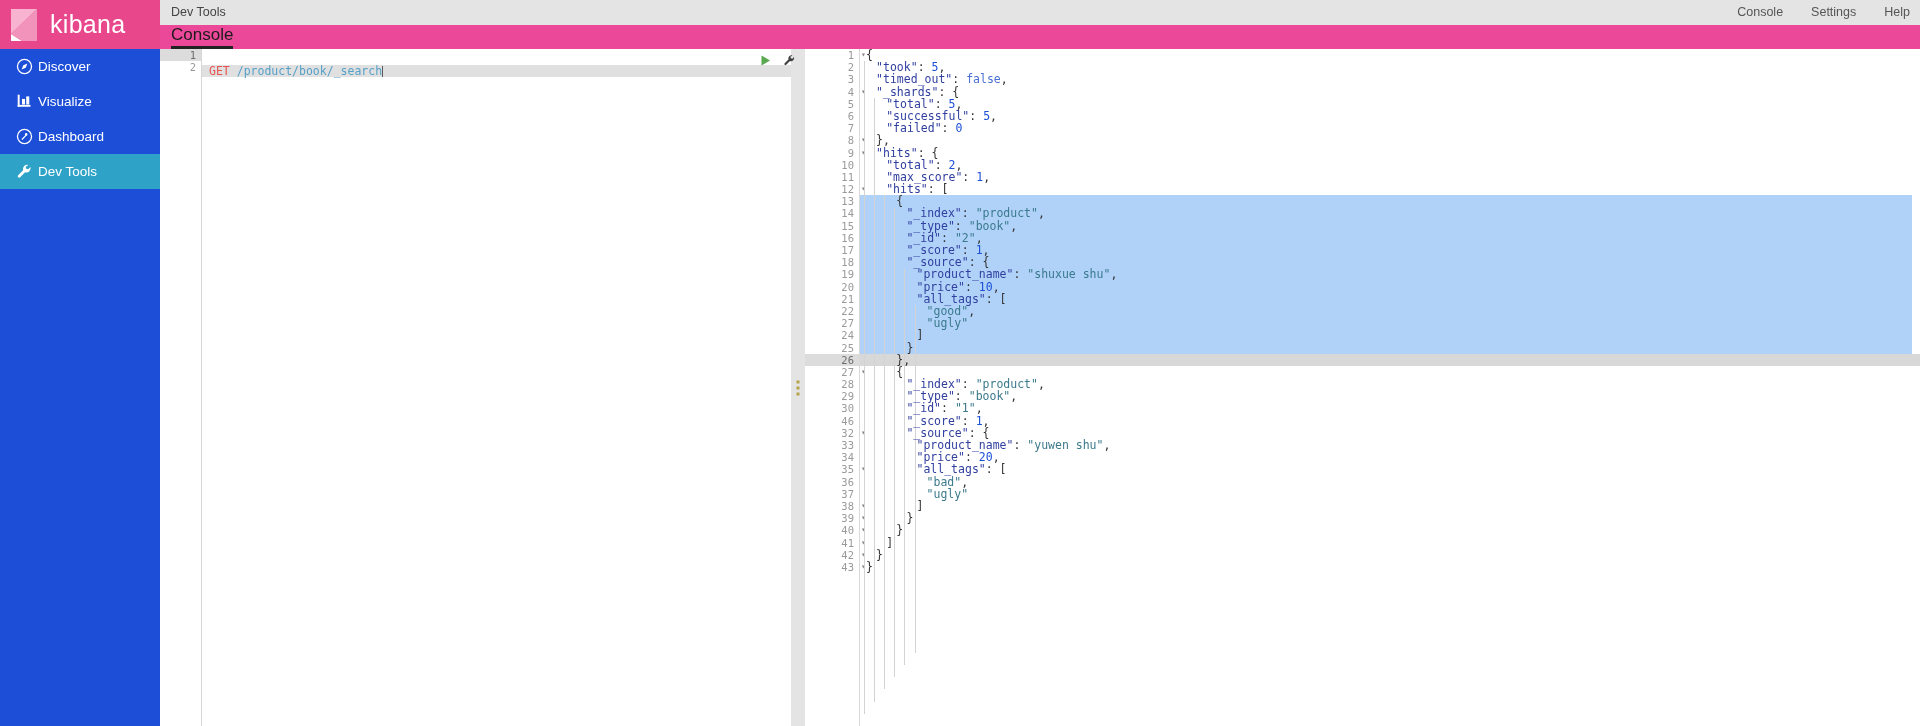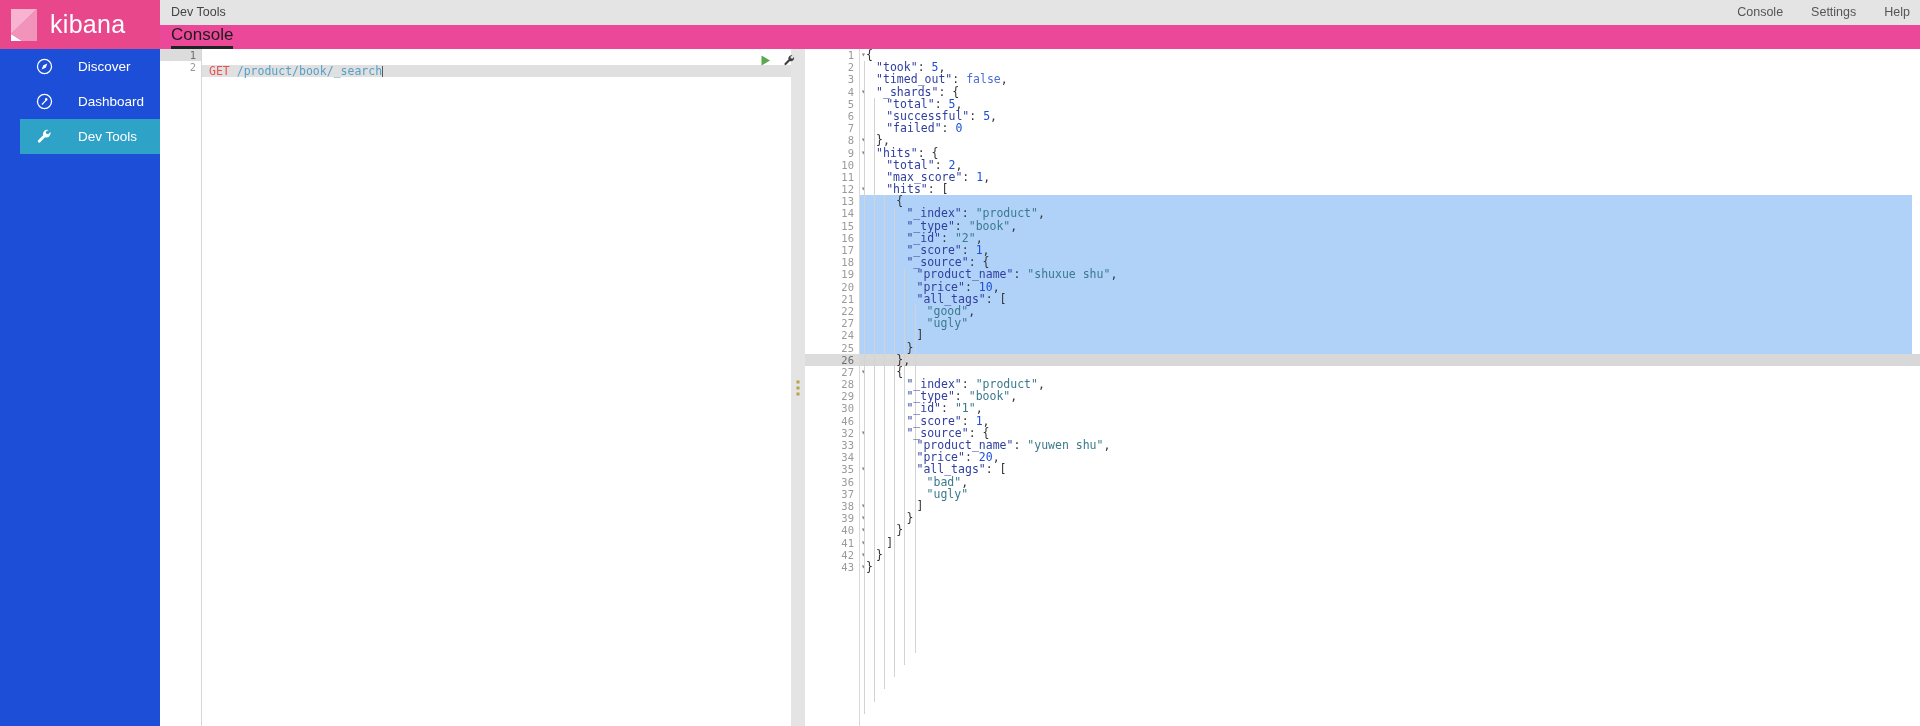--- a/index.html
+++ b/index.html
@@ -19,21 +19,21 @@
   }
   .logo {
     height: 49px; background: #e8488b;
     display: flex; align-items: center;
     padding-left: 10px; gap: 10px;
   }
   .logo-mark { width: 30px; height: 34px; position: relative; flex: 0 0 30px; }
   .logo-text { color: #fff; font-size: 25px; letter-spacing: .3px; font-weight: 400; line-height: 1; }
   .nav-item {
     height: 35px; display: flex; align-items: center;
-    padding-left: 14px; gap: 24px; cursor: pointer; margin-left: 20px;
+    padding-left: 14px; gap: 4px; cursor: pointer;
   }
   .nav-item.active { background: #2ea3c7; }
   .nav-label { color: #fff; font-size: 13.5px; line-height: 1; white-space: nowrap; }
   .nav-icon { width: 20px; height: 20px; flex: 0 0 20px; display: flex; align-items: center; justify-content: center; }
   .nav-icon svg { display: block; }
 
   
   .main { flex: 1 1 auto; height: 726px; position: relative; background: #fff; }
   .topbar {
     height: 25px; background: #e4e4e4; position: relative;
@@ -155,20 +155,31 @@
     <div class="nav-item">
       <span class="nav-icon">
         <svg width="17" height="17" viewBox="0 0 20 20">
             <circle cx="10" cy="10" r="8.3" fill="none" stroke="#fff" stroke-width="1.5"></circle>
             <path d="M13.4 6.6 L8.6 8.6 L6.6 13.4 L11.4 11.4 Z" fill="#fff"></path>
           </svg>
       </span>
       <span class="nav-label">Discover</span>
     </div>
 
+    <div class="nav-item">
+      <span class="nav-icon">
+        <svg width="17" height="17" viewBox="0 0 20 20">
+            <rect x="2" y="2" width="2.3" height="14" fill="#fff"></rect>
+            <rect x="2" y="14" width="15" height="2.2" fill="#fff"></rect>
+            <rect x="7" y="7" width="3.6" height="6.6" fill="#fff"></rect>
+            <rect x="12" y="4" width="3.6" height="9.6" fill="#fff"></rect>
+          </svg>
+      </span>
+      <span class="nav-label">Visualize</span>
+    </div>
 
     <div class="nav-item">
       <span class="nav-icon">
         <svg width="17" height="17" viewBox="0 0 20 20">
             <circle cx="10" cy="10" r="8.3" fill="none" stroke="#fff" stroke-width="1.5"></circle>
             <circle cx="12" cy="7.5" r="1.5" fill="#fff"></circle>
             <path d="M12 8.3 L7 13.5" stroke="#fff" stroke-width="1.4" fill="none"></path>
           </svg>
       </span>
       <span class="nav-label">Dashboard</span>

